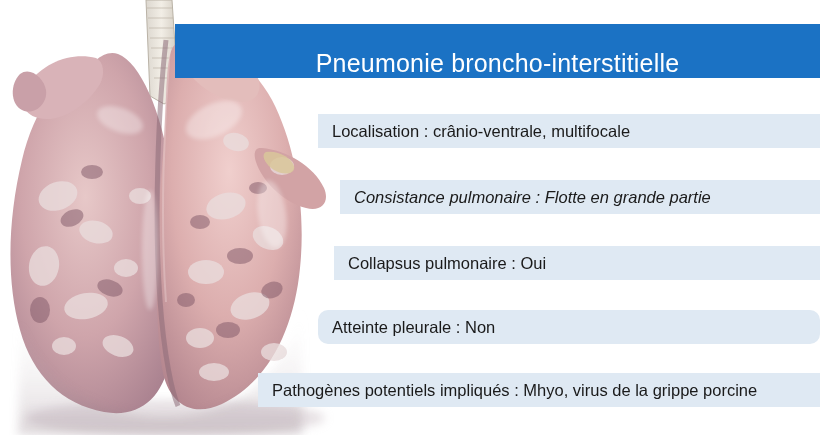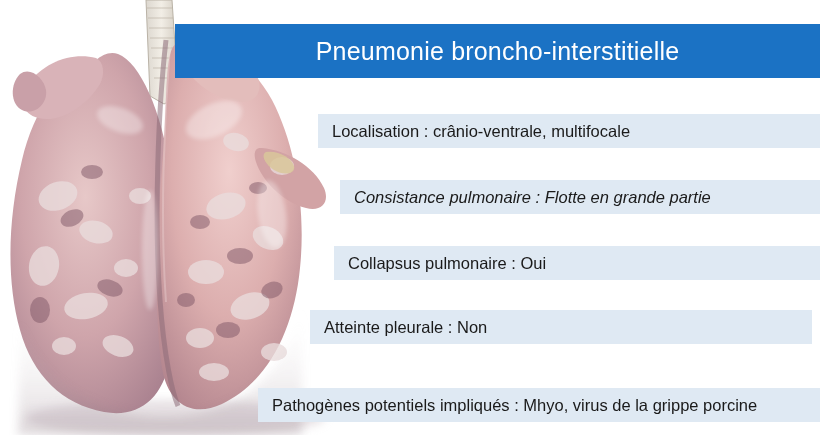--- a/index.html
+++ b/index.html
@@ -35,21 +35,21 @@
 
   
   #title-banner {
     position: absolute;
     left: 175px;
     top: 24px;
     width: 645px;
     height: 54px;
     background: #1b72c4;
     display: flex;
-    align-items: center;
+    align-items: flex-end;
     justify-content: center;
   }
   #title-text {
     color: #ffffff;
     font-size: 25px;
     letter-spacing: 0.2px;
     text-align: center;
     white-space: nowrap;
   }
 
@@ -63,22 +63,22 @@
   }
   .info-row .info-text {
     color: #1a1a1a;
     font-size: 16.5px;
     white-space: nowrap;
     padding-left: 14px;
   }
   #row-0 { left: 318px; top: 114px; width: 502px; }
   #row-1 { left: 340px; top: 180px; width: 480px; font-style: italic; }
   #row-2 { left: 334px; top: 246px; width: 496px; }
-  #row-3 { left: 310px; top: 310px; width: 502px; }
-  #row-4 { left: 258px; top: 388px; width: 562px; }
+  #row-3 { left: 318px; top: 310px; width: 502px; border-radius: 10px; }
+  #row-4 { left: 258px; top: 373px; width: 562px; }
 </style>
 </head>
 <body>
 
 <div id="page">
 
   <div id="photo">
     <svg class="lung-svg" width="360" height="435" viewBox="0 0 360 435" xmlns="http://www.w3.org/2000/svg">
       <defs>
         <radialGradient id="gL" cx="45%" cy="40%" r="70%">

